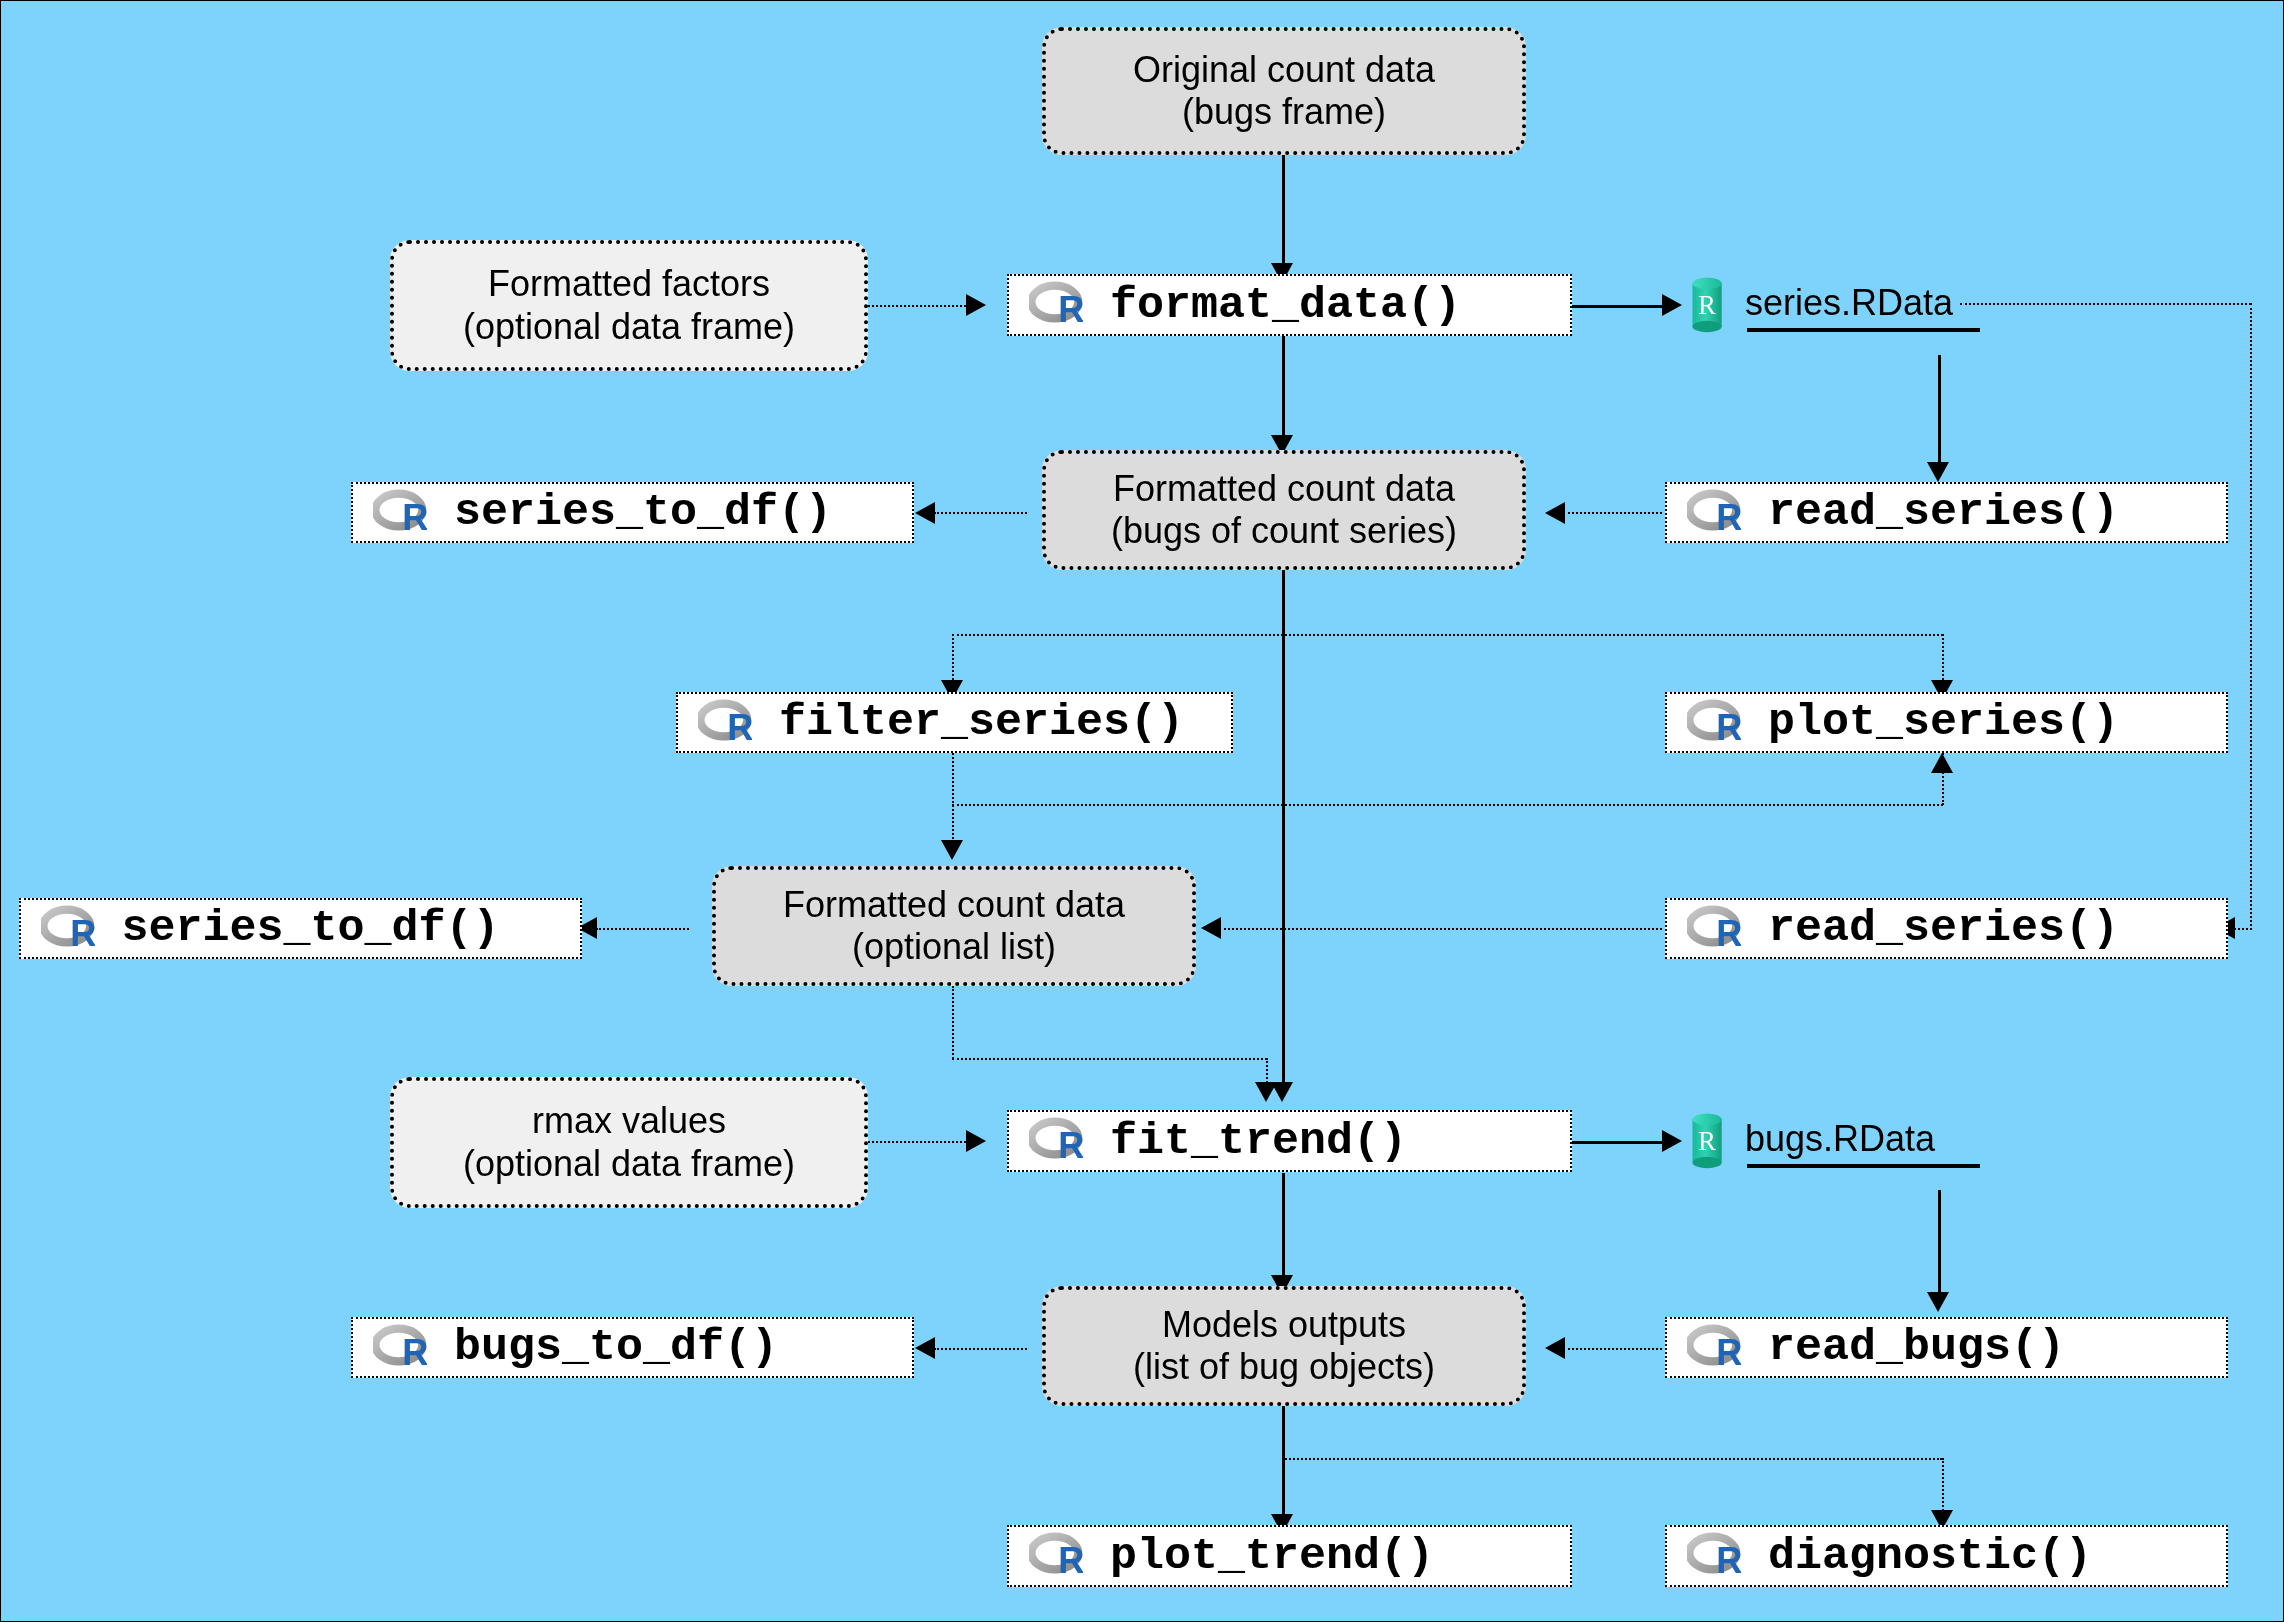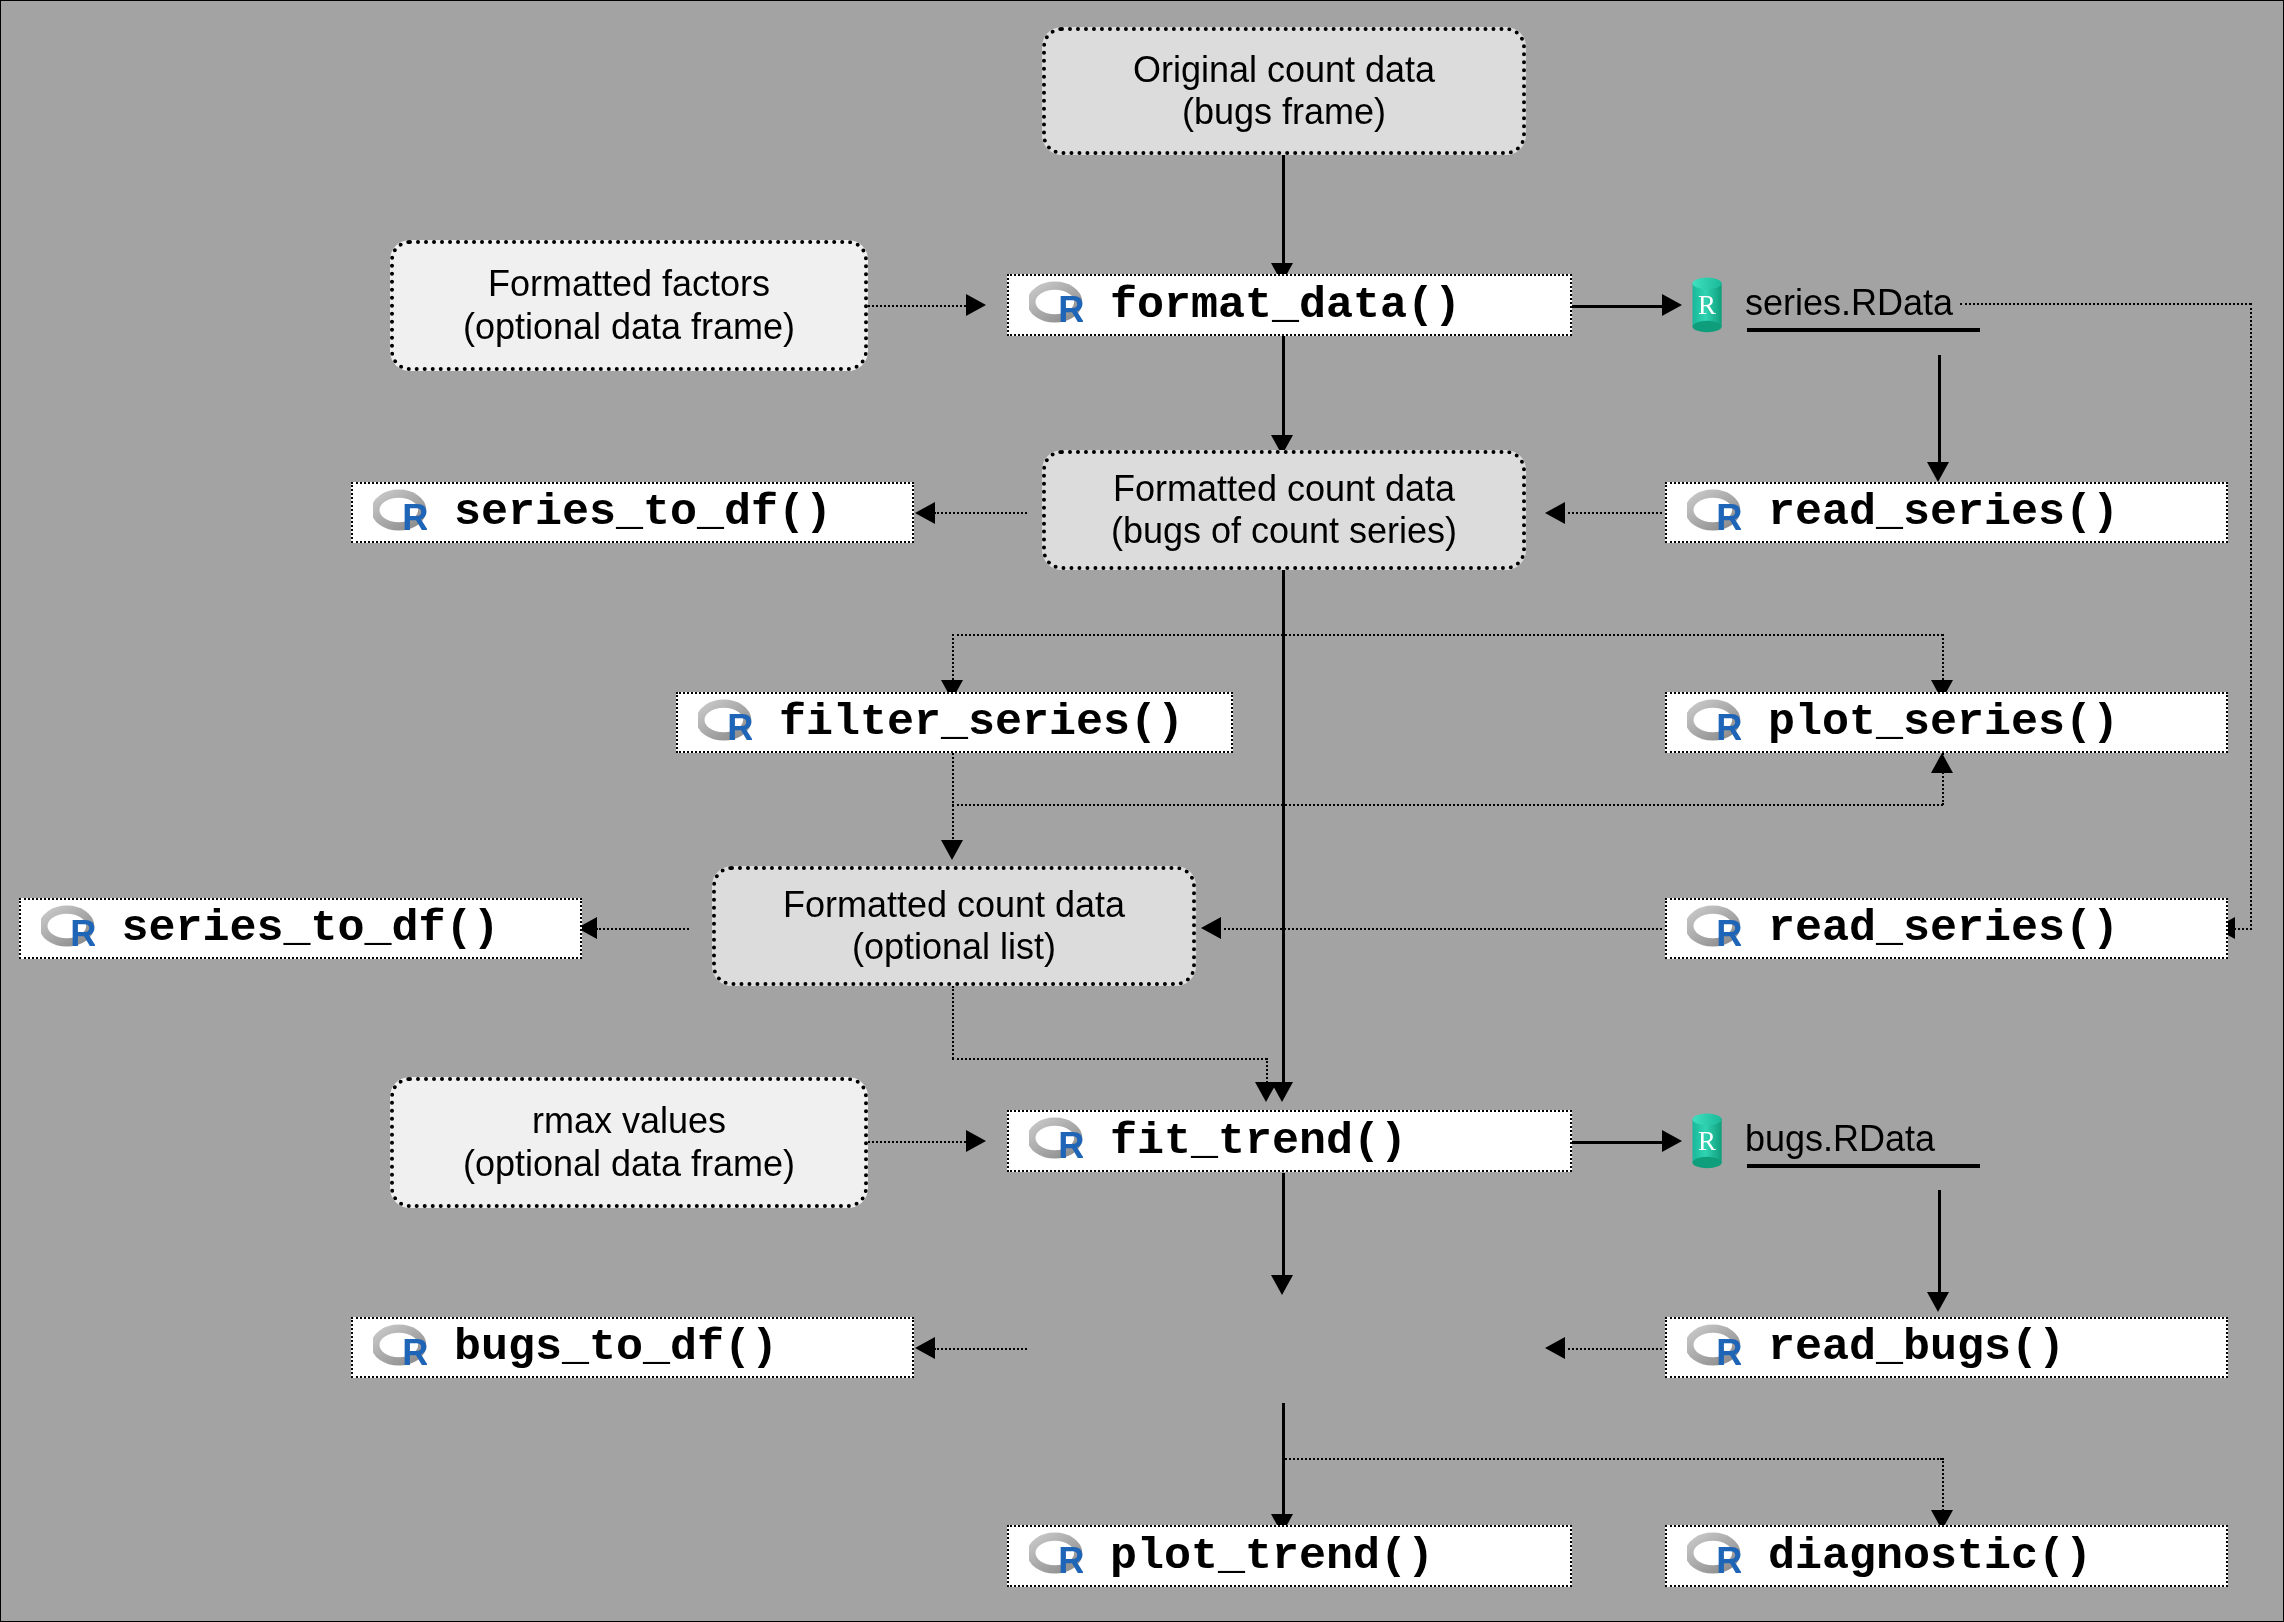--- a/index.html
+++ b/index.html
@@ -1,20 +1,20 @@
 <!DOCTYPE html>
 <html style="font-size:9.3px"><head>
 <meta charset="utf-8">
 <style>
   html,body{margin:0;padding:0;background:#ffffff;}
   body{font-family:"Liberation Sans",sans-serif;}
   #canvas{
     position:relative;
     width:2284px;height:1622px;
-    background:#a3a3a3;
+    background:#7dd3fc;
     border:1.7px solid #000000;
     box-sizing:border-box;
     overflow:hidden;
   }
   
   .node{
     position:absolute;
     box-sizing:border-box;
     display:flex;
     align-items:center;
@@ -317,20 +317,24 @@
   <div class="node fn" style="left:350px;top:1316px;width:563px;height:61px;">
     <span class="ricon">
       <svg viewBox="0 0 92 82" xmlns="http://www.w3.org/2000/svg">
         <ellipse cx="44" cy="36" rx="40" ry="28" fill="none" stroke="url(#rg1)" stroke-width="14"></ellipse>
         <text x="50" y="70" font-family="Liberation Sans, sans-serif" font-size="62" font-weight="700" fill="#1f65b7">R</text>
       </svg>
     </span>
     <span class="lbl">bugs_to_df()</span>
   </div>
 
+  <div class="node data" style="left:1041px;top:1285px;width:484px;height:120px;">
+    <div class="l1">Models outputs</div>
+    <div class="l2">(list of bug objects)</div>
+  </div>
 
   <div class="node fn" style="left:1664px;top:1316px;width:563px;height:61px;">
     <span class="ricon">
       <svg viewBox="0 0 92 82" xmlns="http://www.w3.org/2000/svg">
         <ellipse cx="44" cy="36" rx="40" ry="28" fill="none" stroke="url(#rg1)" stroke-width="14"></ellipse>
         <text x="50" y="70" font-family="Liberation Sans, sans-serif" font-size="62" font-weight="700" fill="#1f65b7">R</text>
       </svg>
     </span>
     <span class="lbl">read_bugs()</span>
   </div>

